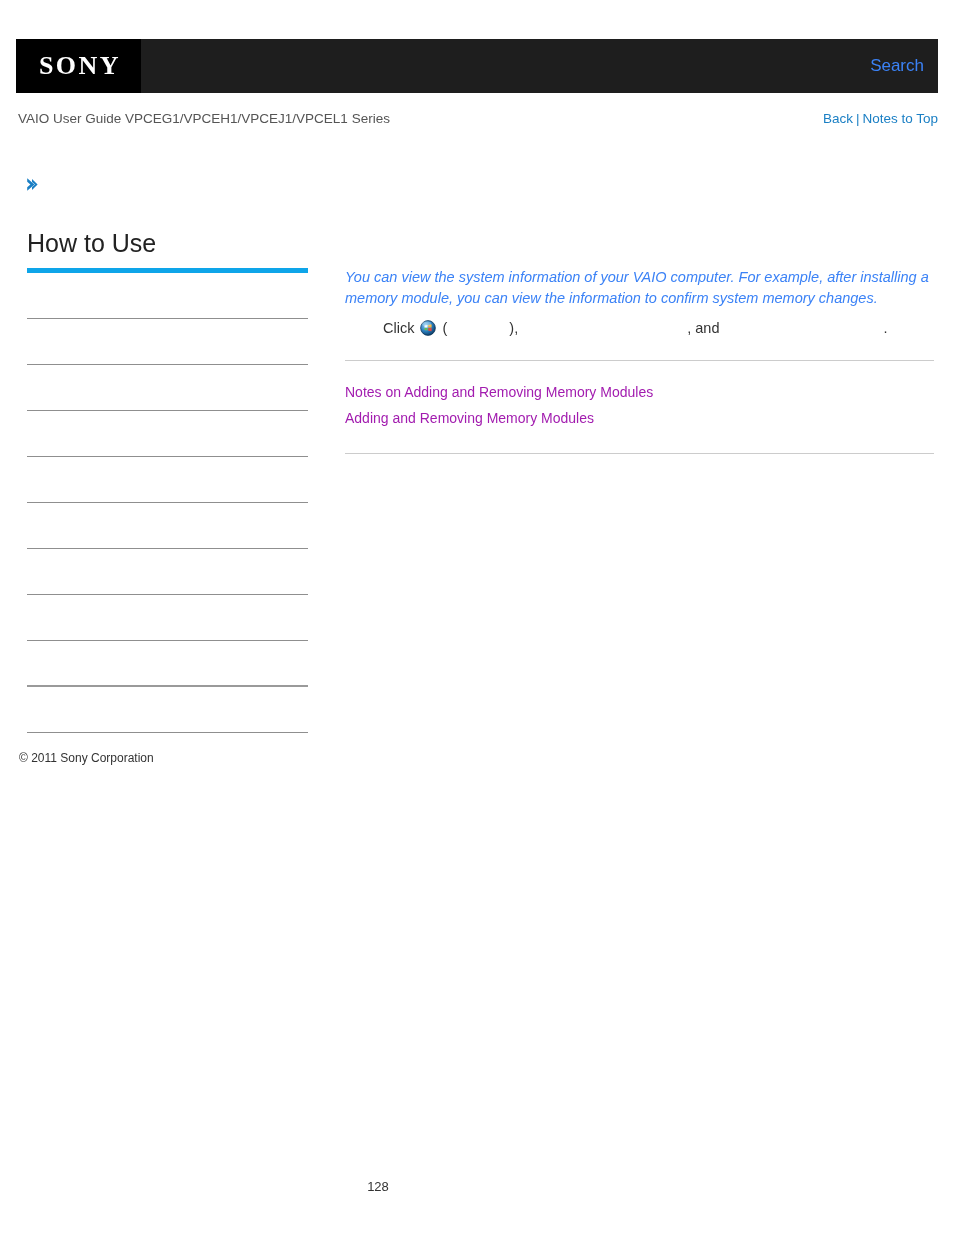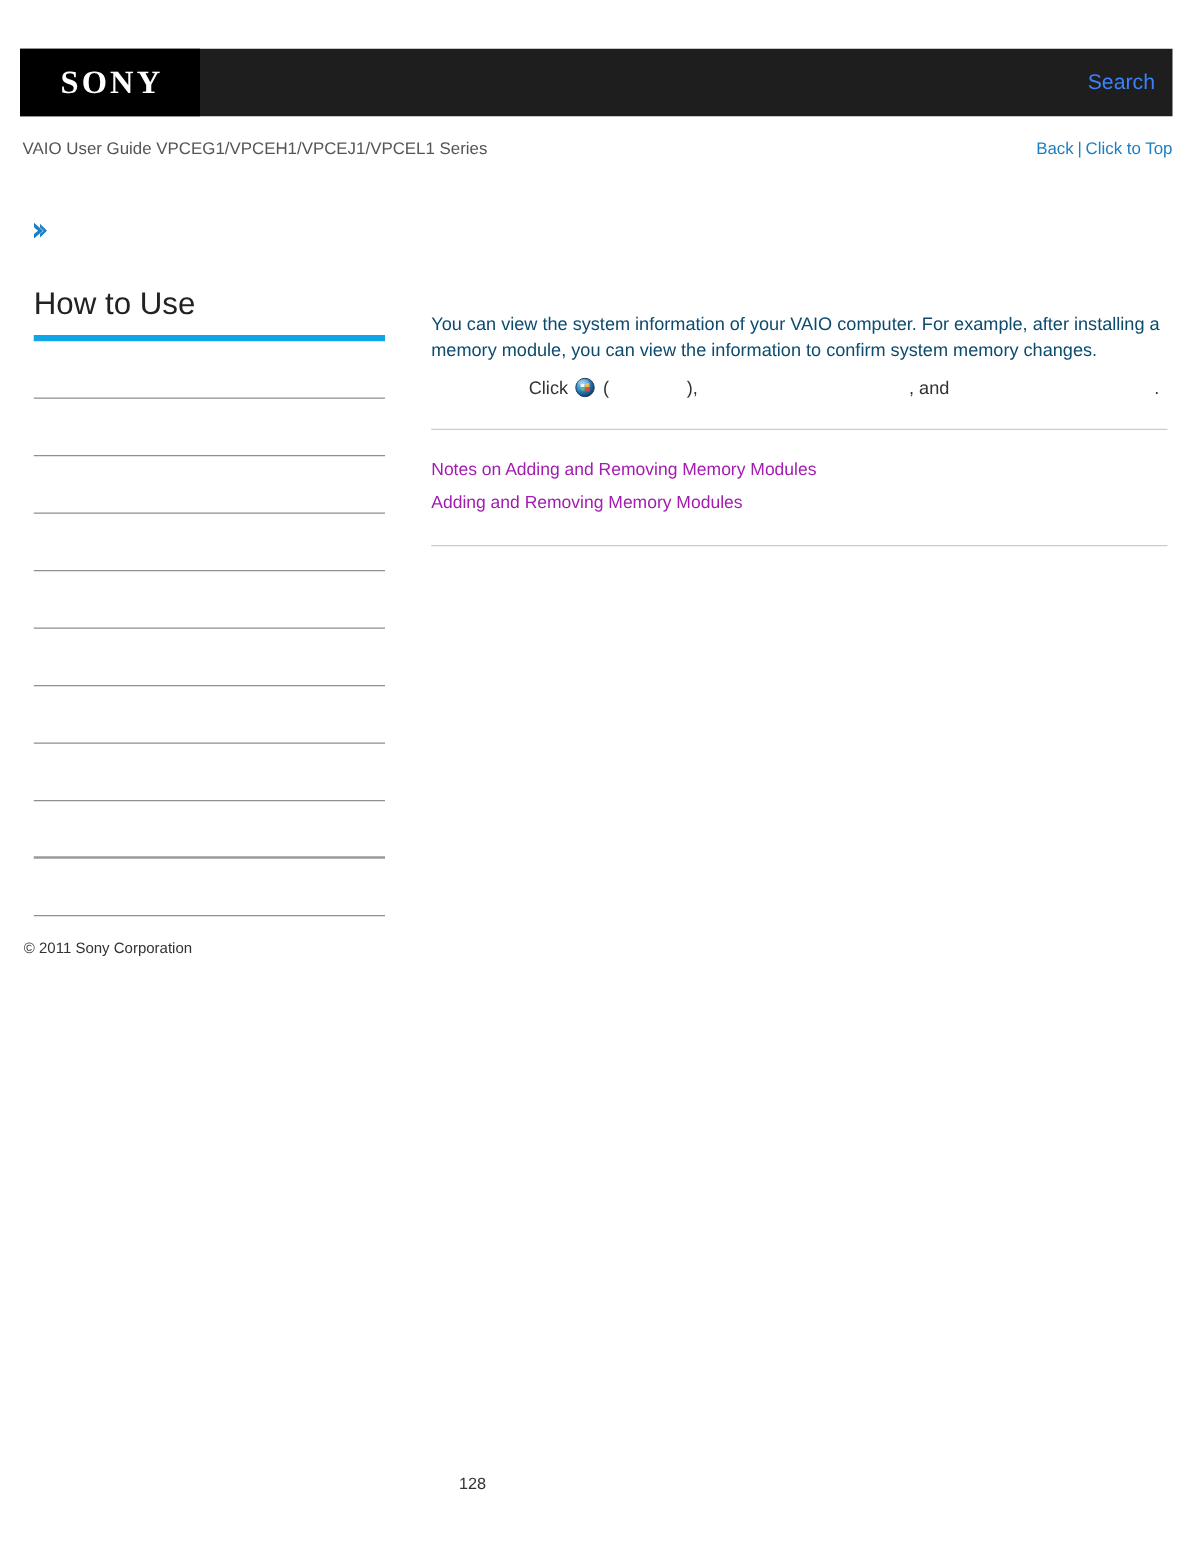--- a/index.html
+++ b/index.html
@@ -24,21 +24,21 @@
     left: 16px;
     top: 39px;
     width: 922px;
     height: 54px;
     background: #1e1e1e;
     display: flex;
     align-items: center;
     justify-content: space-between;
   }
   .logo-box {
-    width: 144px;
+    width: 125px;
     height: 54px;
     background: #000000;
     display: flex;
     align-items: center;
     justify-content: center;
     flex: 0 0 auto;
   }
   .sony-logo {
     color: #ffffff;
     font-family: "Liberation Serif", serif;
@@ -137,40 +137,40 @@
   
   .main {
     position: absolute;
     left: 345px;
     top: 250px;
     width: 589px;
   }
   .intro-para {
     font-size: 14.5px;
     line-height: 1.42;
-    color: #0c4a6e;
-    margin: 0 0 10px 0;
+    color: #3b82f6;
+    margin: 17px 0 10px 0;
+    font-style: italic;
   }
   .steps {
     margin: 0;
     padding: 0 0 0 38px;
     list-style: none;
   }
   .step {
     font-size: 14.5px;
     line-height: 1.45;
     color: #333333;
     margin-bottom: 10px;
     position: relative;
   }
   .step:last-child { margin-bottom: 0; }
   .step-line {
     display: block;
     white-space: pre-wrap;
-    margin-left: 40px;
   }
   .win-orb {
     display: inline-block;
     vertical-align: -3px;
     width: 16px;
     height: 16px;
     margin: 0 2px;
   }
   .blank-span {
     display: inline-block;
@@ -218,21 +218,21 @@
 <div class="header-bar">
   <div class="logo-box">
     <span class="sony-logo">SONY</span>
   </div>
   <a class="search-link" href="#">Search</a>
 </div>
 
 <div class="sub-header">
   <span class="guide-title">VAIO User Guide VPCEG1/VPCEH1/VPCEJ1/VPCEL1 Series</span>
   <span class="nav-links">
-    <a href="#">Back</a><span class="nav-sep">|</span><a href="#">Click to Top</a>
+    <a href="#">Back</a><span class="nav-sep">|</span><a href="#">Notes to Top</a>
   </span>
 </div>
 
 <div class="chevron-row">
   <span class="chevron-icon">
     <svg width="17" height="17" viewBox="0 0 17 17" aria-hidden="true">
       <path d="M3.2 2.2 L10.4 8.5 L3.2 14.8 L3.2 11.2 L6.4 8.5 L3.2 5.8 Z" fill="#1a7fc4"></path>
       <path d="M8.0 3.0 L13.6 8.5 L8.0 14.0 L8.0 11.0 L10.9 8.5 L8.0 6.0 Z" fill="#1a7fc4"></path>
     </svg>
   </span>

